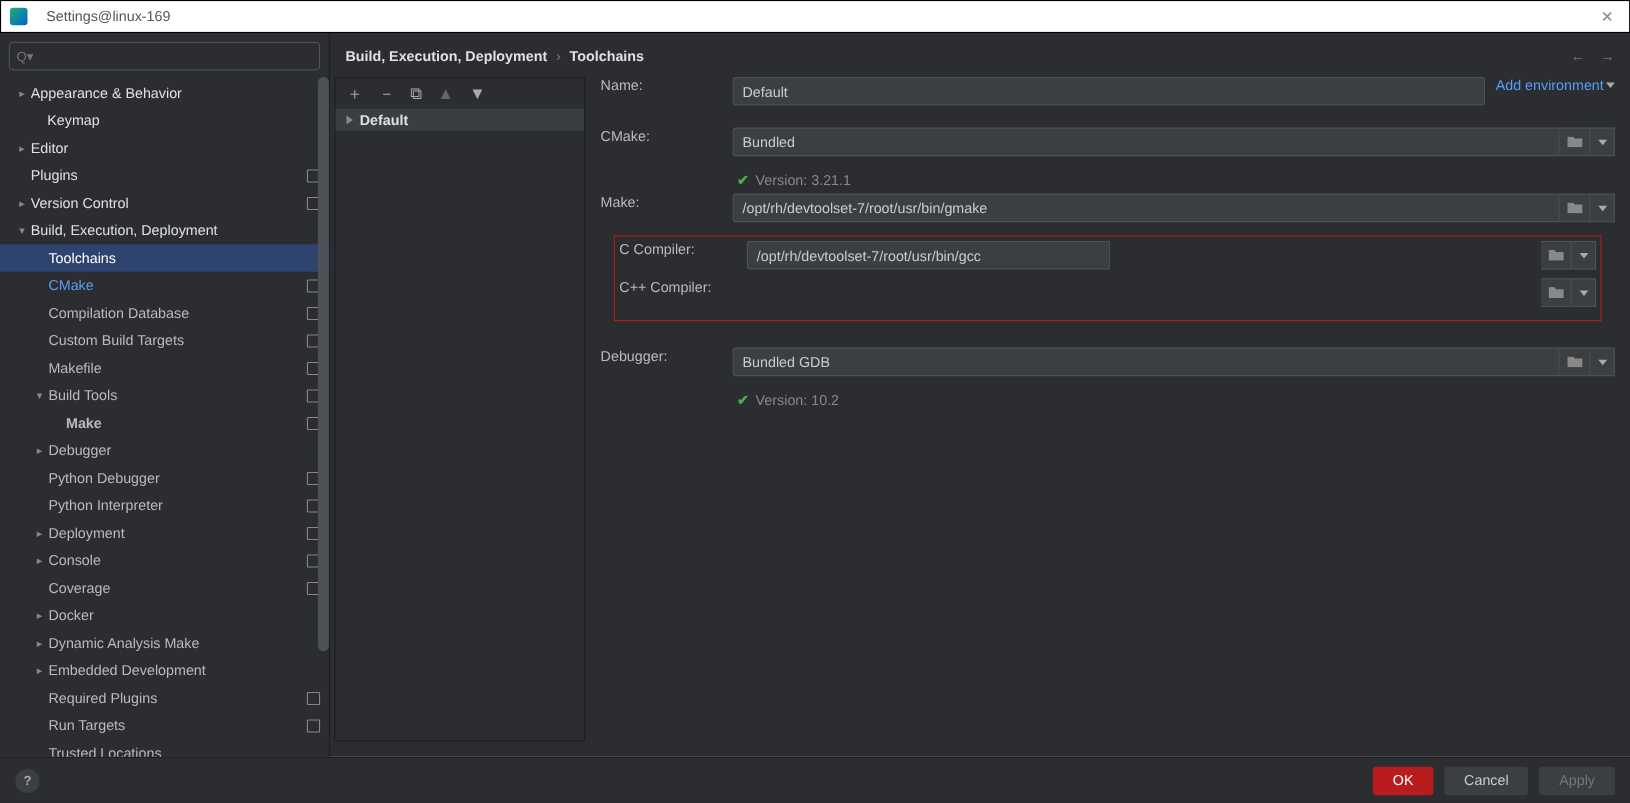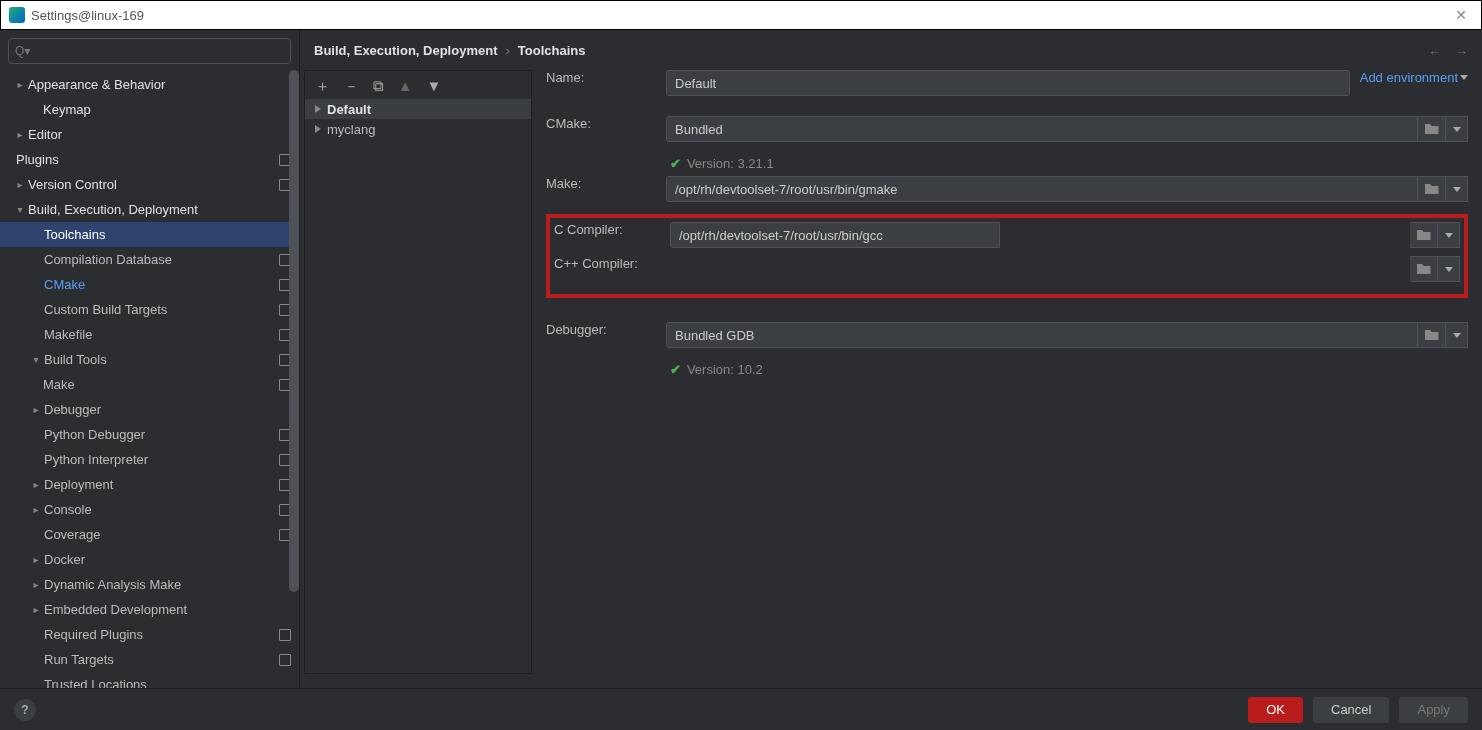--- a/index.html
+++ b/index.html
@@ -1,18 +1,18 @@
 <!DOCTYPE html>
 <html><head>
 <meta charset="utf-8">
 <style>
 *{box-sizing:border-box;margin:0;padding:0;font-family:"Segoe UI",Arial,sans-serif;font-size:13px;user-select:none}
 body{width:1482px;height:730px;background:#fff;overflow:hidden}
 .titlebar{height:30px;border:1px solid #000;display:flex;align-items:center;padding:0 8px;background:#fff;color:#555;justify-content:space-between}
-.titlebar .tb-left{display:flex;align-items:center;gap:6px}
+.titlebar .tb-left{display:flex;align-items:flex-start;gap:17px}
 .titlebar .app-icon{width:16px;height:16px;background:linear-gradient(135deg,#2a7 0%,#06c 100%);border-radius:3px}
 .titlebar .close-x{color:#888;font-size:14px;padding:0 6px}
 .app{display:flex;height:658px;background:#2b2d30;color:#bbb}
 .footer{height:42px;background:#2b2d30;display:flex;align-items:center;padding:0 14px;border-top:1px solid #1e1f22}
 .footer .help{width:22px;height:22px;border-radius:11px;background:#3c3f41;color:#aaa;display:flex;align-items:center;justify-content:center;font-weight:bold;font-size:12px}
 .footer .btns{margin-left:auto;display:flex;gap:10px}
 .btn{height:26px;padding:0 18px;border:none;border-radius:3px;background:#3c3f41;color:#ccc;cursor:pointer}
 .btn.primary{background:#b91c1c;color:#fff}
 .btn.disabled{color:#777}
 .sidebar{width:300px;background:#2b2d30;border-right:1px solid #1e1f22;display:flex;flex-direction:column;position:relative}
@@ -43,21 +43,21 @@
 .li.selected .name{font-weight:bold;color:#dfe1e5}
 .form{flex:1;padding-left:14px;display:flex;flex-direction:column;gap:2px}
 .row{display:flex;align-items:flex-start;height:34px}
 .row .lbl{width:120px;color:#bbb}
 .row .field{flex:1;height:26px;background:#3c3f41;border:1px solid #4e5157;border-radius:3px;display:flex;align-items:center;padding:0 8px;color:#ccc}
 .row .browse{width:28px;height:26px;background:#3c3f41;border:1px solid #4e5157;border-left:none;display:flex;align-items:center;justify-content:center;color:#888}
 .row .browse.dd{width:22px}
 .row .addenv{color:#589df6;margin-left:10px;display:flex;align-items:center;gap:2px;cursor:pointer}
 .version-info{padding-left:124px;font-size:12px;color:#888;display:flex;align-items:center;gap:6px;height:22px}
 .version-info .chk{color:#4caf50;font-weight:bold}
-.redbox{border:4px solid #b91c1c;padding:4px 0;margin:2px 0}
+.redbox{border:1px solid #b91c1c;padding:4px 0;margin:2px 12px}
 .folder-icon{display:inline-block;width:14px;height:10px;background:#888;clip-path:polygon(0 0,40% 0,50% 20%,100% 20%,100% 100%,0 100%)}
 .dd-chev{display:inline-block;width:0;height:0;border-left:4px solid transparent;border-right:4px solid transparent;border-top:5px solid #aaa}
 </style>
 </head>
 <body>
 
 <div class="titlebar">
   <div class="tb-left">
     <div class="app-icon"></div>
     <span>Settings@linux-169</span>
@@ -77,64 +77,64 @@
           <span class="label">Appearance &amp; Behavior</span>
         </div>
         <div class="tree-item bold" style="padding-left: 27px;">
           <span class="chev"></span>
           <span class="label">Keymap</span>
         </div>
         <div class="tree-item bold" style="padding-left: 12px;">
           <span class="chev">▸</span>
           <span class="label">Editor</span>
         </div>
-        <div class="tree-item bold" style="">
+        <div class="tree-item bold" style="padding-left: 12px;">
           <span class="chev"></span>
           <span class="label">Plugins</span>
           <span class="mod"></span>
         </div>
         <div class="tree-item bold" style="padding-left: 12px;">
           <span class="chev">▸</span>
           <span class="label">Version Control</span>
           <span class="mod"></span>
         </div>
         <div class="tree-item bold" style="padding-left: 12px;">
           <span class="chev">▾</span>
           <span class="label">Build, Execution, Deployment</span>
         </div>
         <div class="tree-item selected" style="padding-left: 28px;">
           <span class="chev"></span>
           <span class="label">Toolchains</span>
         </div>
+        <div class="tree-item active-blue" style="padding-left: 28px;">
+          <span class="chev"></span>
+          <span class="label">CMake</span>
+          <span class="mod"></span>
+        </div>
         <div class="tree-item" style="padding-left: 28px;">
           <span class="chev"></span>
           <span class="label">Compilation Database</span>
-          <span class="mod"></span>
-        </div>
-        <div class="tree-item active-blue" style="padding-left: 28px;">
-          <span class="chev"></span>
-          <span class="label">CMake</span>
           <span class="mod"></span>
         </div>
         <div class="tree-item" style="padding-left: 28px;">
           <span class="chev"></span>
           <span class="label">Custom Build Targets</span>
           <span class="mod"></span>
         </div>
         <div class="tree-item" style="padding-left: 28px;">
           <span class="chev"></span>
           <span class="label">Makefile</span>
           <span class="mod"></span>
         </div>
         <div class="tree-item" style="padding-left: 28px;">
           <span class="chev">▾</span>
           <span class="label">Build Tools</span>
           <span class="mod"></span>
         </div>
-        <div class="tree-item" style="padding-left: 27px;">
+        <div class="tree-item" style="padding-left: 44px; font-weight: bold;">
           <span class="chev"></span>
           <span class="label">Make</span>
           <span class="mod"></span>
         </div>
         <div class="tree-item" style="padding-left: 28px;">
           <span class="chev">▸</span>
           <span class="label">Debugger</span>
         </div>
         <div class="tree-item" style="padding-left: 28px;">
           <span class="chev"></span>
@@ -210,24 +210,20 @@
           <span>－</span>
           <span>⧉</span>
           <span style="color:#666">▲</span>
           <span>▼</span>
         </div>
         <div class="list-items" id="tcList">
             <div class="li selected">
               <span class="bullet"></span>
               <span class="name">Default</span>
             </div>
-            <div class="li">
-              <span class="bullet"></span>
-              <span class="name">myclang</span>
-            </div>
           </div>
       </div>
 
       <div class="form">
         <div class="row">
           <div class="lbl">Name:</div>
           <div class="field">
               <span>Default</span>
             </div>
           <div class="addenv">

